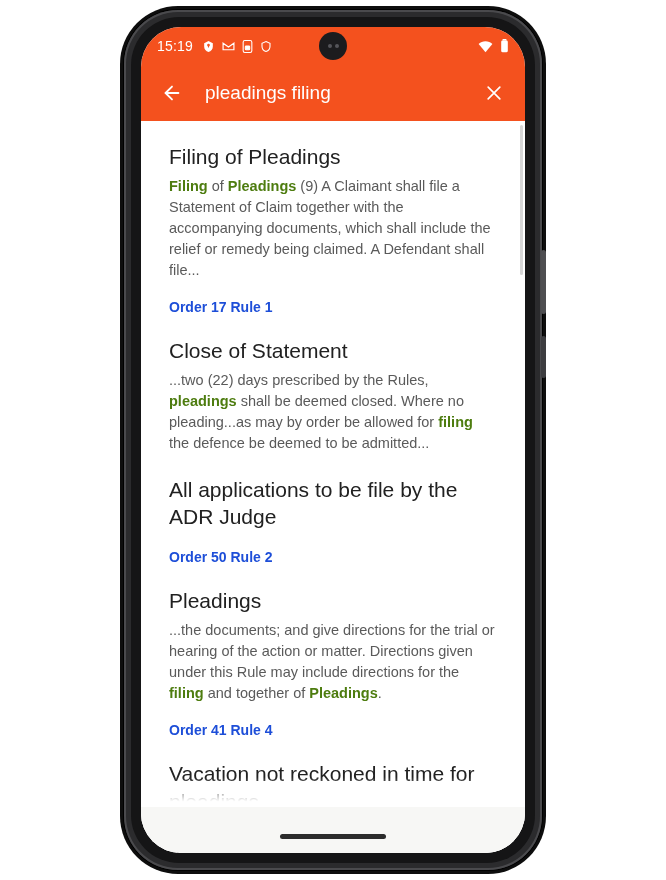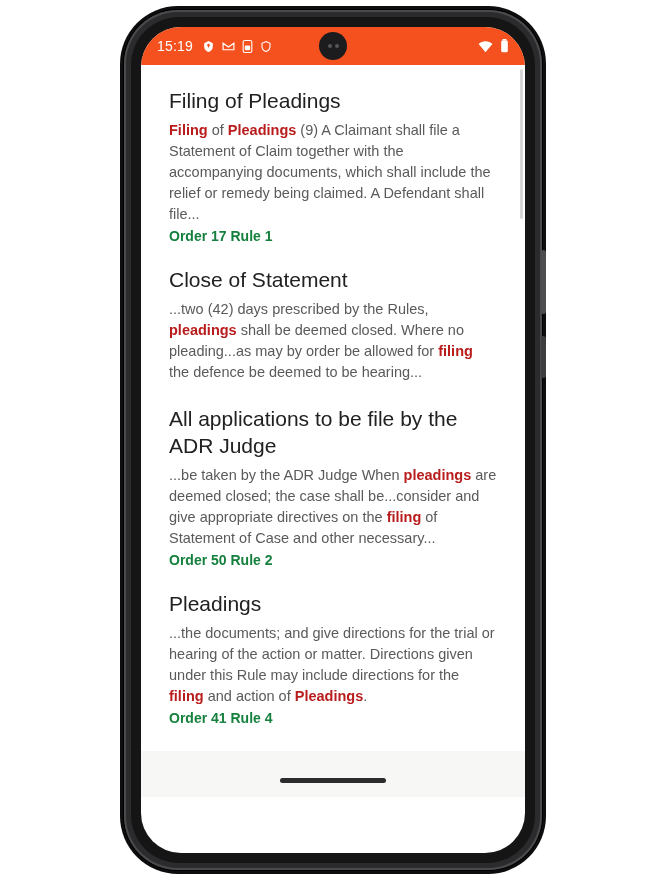--- a/index.html
+++ b/index.html
@@ -179,28 +179,28 @@
     line-height: 1.32;
     margin-bottom: 5px;
     font-weight: 400;
   }
   .result-snippet {
     font-size: 14.5px;
     color: #5a5a5a;
     line-height: 1.45;
   }
   .result-snippet b {
-    color: #b91c1c;
+    color: #4d7c0f;
     font-weight: 700;
   }
   .result-ref {
     font-size: 14px;
-    color: #15803d;
+    color: #1d4ed8;
     font-weight: 700;
-    margin-top: 3px;
+    margin-top: 18px;
   }
   .fade-bottom {
     position: absolute;
     left: 0;
     right: 0;
     bottom: 46px;
     height: 30px;
     background: linear-gradient(to bottom, rgba(255,255,255,0) 0%, #ffffff 82%);
     pointer-events: none;
   }
@@ -282,44 +282,57 @@
         </span>
         <span class="si">
           <svg width="9" height="14" viewBox="0 0 12 22" fill="none">
               <rect x="3" y="0" width="6" height="2" fill="#fff"></rect>
               <rect x="0.8" y="2" width="10.4" height="19" rx="2.5" fill="#fff"></rect>
             </svg>
         </span>
       </div>
     </div>
 
+    <div class="app-bar">
+      <div class="icon-btn">
+        <svg width="22" height="22" viewBox="0 0 24 24" fill="none" stroke="#fff" stroke-width="2" stroke-linecap="round" stroke-linejoin="round">
+            <path d="M19 12H5"></path>
+            <path d="M12 19l-7-7 7-7"></path>
+          </svg>
+      </div>
+      <div class="app-bar-title">pleadings filing</div>
+      <div class="icon-btn">
+        <svg width="20" height="20" viewBox="0 0 24 24" fill="none" stroke="#fff" stroke-width="2" stroke-linecap="round">
+            <path d="M5 5l14 14M19 5L5 19"></path>
+          </svg>
+      </div>
+    </div>
 
     <div class="content">
       <div class="list">
 
         <div class="result-item">
           <div class="result-title">Filing of Pleadings</div>
           <div class="result-snippet"><b>Filing</b><span> of </span><b>Pleadings</b><span> (9) A Claimant shall file a Statement of Claim together with the accompanying documents, which shall include the relief or remedy being claimed. A Defendant shall file...</span></div>
           <div class="result-ref">Order 17 Rule 1</div>
         </div>
 
         <div class="result-item">
           <div class="result-title">Close of Statement</div>
-          <div class="result-snippet"><span>...two (42) days prescribed by the Rules, </span><b>pleadings</b><span> shall be deemed closed. Where no pleading...as may by order be allowed for </span><b>filing</b><span> the defence be deemed to be hearing...</span></div>
+          <div class="result-snippet"><span>...two (22) days prescribed by the Rules, </span><b>pleadings</b><span> shall be deemed closed. Where no pleading...as may by order be allowed for </span><b>filing</b><span> the defence be deemed to be admitted...</span></div>
         </div>
 
         <div class="result-item">
           <div class="result-title">All applications to be file by the ADR Judge</div>
-          <div class="result-snippet"><span>...be taken by the ADR Judge When </span><b>pleadings</b><span> are deemed closed; the case shall be...consider and give appropriate directives on the </span><b>filing</b><span> of Statement of Case and other necessary...</span></div>
           <div class="result-ref">Order 50 Rule 2</div>
         </div>
 
         <div class="result-item">
           <div class="result-title">Pleadings</div>
-          <div class="result-snippet"><span>...the documents; and give directions for the trial or hearing of the action or matter. Directions given under this Rule may include directions for the </span><b>filing</b><span> and action of </span><b>Pleadings</b><span>.</span></div>
+          <div class="result-snippet"><span>...the documents; and give directions for the trial or hearing of the action or matter. Directions given under this Rule may include directions for the </span><b>filing</b><span> and together of </span><b>Pleadings</b><span>.</span></div>
           <div class="result-ref">Order 41 Rule 4</div>
         </div>
 
         <div class="result-item">
           <div class="result-title">Vacation not reckoned in time for pleadings</div>
           <div class="result-snippet"><span>Vacation not reckoned in time for </span><b>pleadings</b><span> The time for </span></div>
         </div>
 
       </div>
       <div class="scrollbar"></div>

